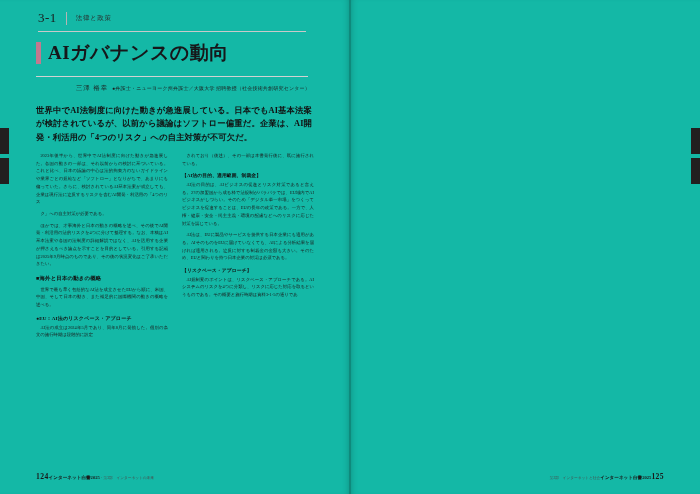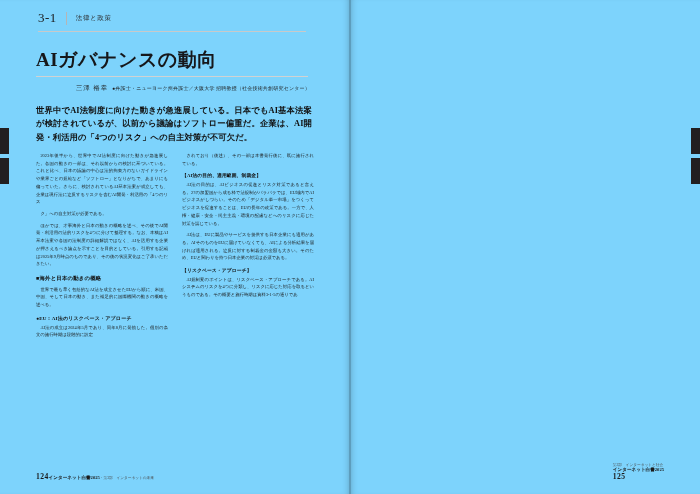--- a/index.html
+++ b/index.html
@@ -8,21 +8,21 @@
     background:#8e8e8e;
     font-family:"Liberation Serif","DejaVu Serif",serif;
     overflow:hidden;
   }
   .spread{
     position:relative;width:700px;height:494px;
     background:#ffffff;
     display:flex;
   }
   
-  .page{position:relative;height:494px;background:#7dd3fc;overflow:hidden;}
+  .page{position:relative;height:494px;background:#14b8a6;overflow:hidden;}
   .page-left{width:350px;box-shadow:inset -6px 0 10px -8px rgba(0,0,0,.45);}
   .page-right{width:350px;box-shadow:inset 6px 0 10px -8px rgba(0,0,0,.45);}
   .gutter{
     position:absolute;left:349px;top:0;width:2px;height:494px;
     background:linear-gradient(to right,rgba(0,0,0,.22),rgba(0,0,0,.06),rgba(0,0,0,.22));
     z-index:20;
   }
   
   .side-tab{
     position:absolute;left:0;width:9px;height:26px;background:#221f20;
@@ -42,21 +42,21 @@
     border-bottom:1px solid #c9c9c9;padding-bottom:5px;
   }
   .chap-num{
     font-size:13px;letter-spacing:.5px;color:#1a1a1a;
     font-family:"Liberation Serif",serif;
   }
   .chap-div{width:1px;height:13px;background:#b5b5b5;}
   .chap-name{font-size:6.5px;color:#2a2a2a;letter-spacing:.6px;}
   
   .title-wrap{
-    position:absolute;left:36px;top:42px;display:flex;align-items:stretch;gap:7px;flex-direction:column;
+    position:absolute;left:36px;top:42px;display:flex;align-items:stretch;gap:7px;
   }
   .title-bar{width:5px;background:#c2798f;}
   .title-text{
     font-size:19px;font-weight:bold;color:#16171a;letter-spacing:.5px;
     line-height:1.15;
     font-family:"Liberation Serif","DejaVu Serif",serif;
   }
   .title-rule{
     position:absolute;left:36px;top:76px;width:272px;height:1px;background:#d2d2d2;
   }
@@ -94,21 +94,21 @@
   h5.brk{
     font-size:4.8px;font-weight:bold;margin:5px 0 2.5px 0;color:#111;
     letter-spacing:.1px;
   }
   
   .footer{
     position:absolute;bottom:13px;font-size:4px;color:#3a3a3a;
     display:flex;align-items:baseline;white-space:nowrap;
   }
   .footer-l{left:36px;}
-  .footer-r{right:36px;flex-direction:column;}
+  .footer-r{right:36px;}
   .pg{font-size:7.6px;font-weight:bold;color:#1a1a1a;letter-spacing:.4px;}
   .ft-title{font-size:4.6px;font-weight:bold;color:#1a1a1a;}
   .ft-sub{font-size:3.7px;color:#4a4a4a;}
 </style>
 </head>
 <body>
 
 <div class="spread">
 
   <div class="page page-left">

